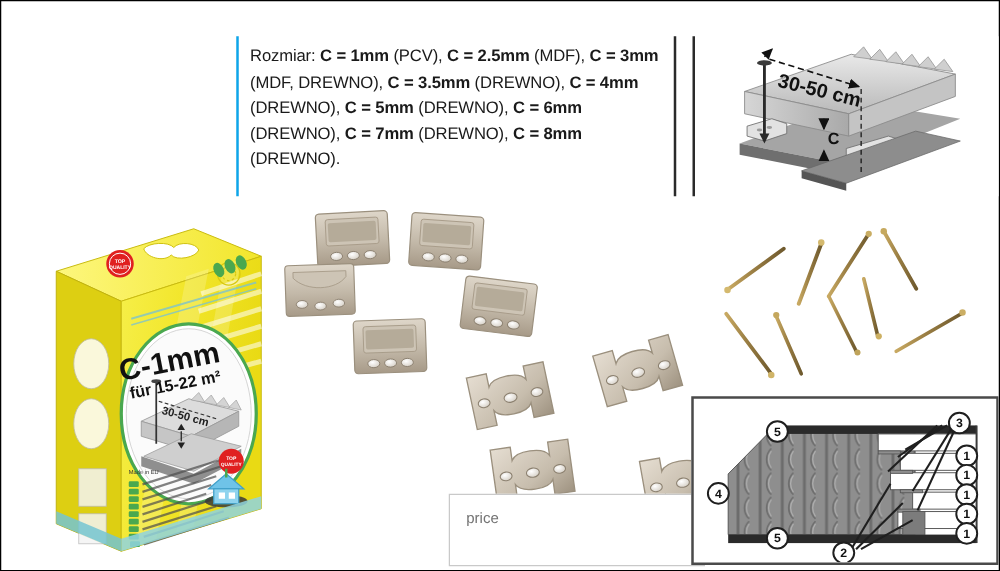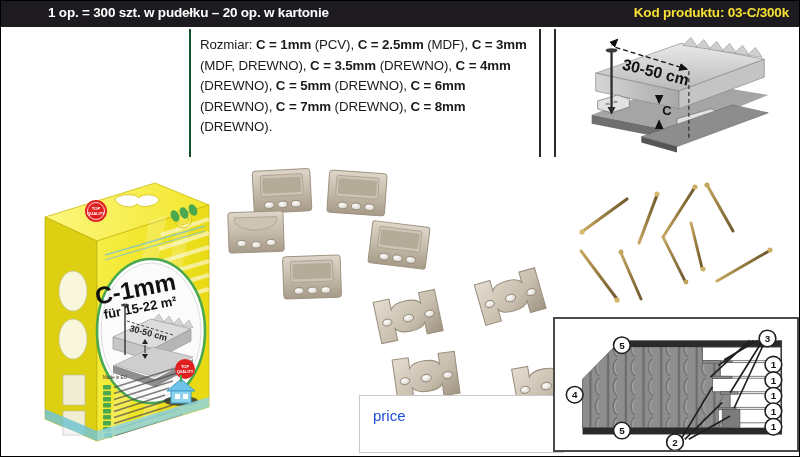--- a/index.html
+++ b/index.html
@@ -13,21 +13,21 @@
           background:#1d1a20;}
   .hdr-left{position:absolute;left:47px;top:4px;color:#ffffff;
             font-size:13.5px;font-weight:bold;letter-spacing:-0.2px;
             white-space:nowrap;}
   .hdr-right{position:absolute;right:12px;top:4px;color:#f5e033;
              font-size:13.5px;font-weight:bold;letter-spacing:-0.2px;
              white-space:nowrap;}
 
   
   .spec-panel{position:absolute;left:188px;top:28px;width:352px;height:128px;
-              border-left:2px solid #14532d;border-right:2px solid #2a2a2a;
+              border-left:2px solid #0ea5e9;border-right:2px solid #2a2a2a;
               background:#fff;box-sizing:border-box;}
   .spec-text{position:absolute;left:9px;top:6px;width:336px;
              font-size:13.3px;line-height:20.5px;color:#1a1a1a;
              letter-spacing:-0.1px;}
 
   
   .diag-top{position:absolute;left:553px;top:28px;width:245px;height:128px;
             border-left:2px solid #2a2a2a;background:#fff;box-sizing:border-box;
             overflow:hidden;}
 
@@ -36,39 +36,35 @@
 
   
   .clips{position:absolute;left:222px;top:160px;width:330px;height:245px;}
 
   
   .nails{position:absolute;left:566px;top:180px;width:232px;height:128px;}
 
   
   .pricebox{position:absolute;left:358px;top:394px;width:205px;height:58px;
             border:1px solid #c9c9c9;background:#fff;box-sizing:border-box;}
-  .price-label{position:absolute;left:13px;top:11px;color:#1d4ed8;
-               font-size:15px;}
+  .price-label{position:absolute;left:13px;top:11px;color:#737373;
+               font-size:12px;}
 
   
   .diag-bot{position:absolute;left:552px;top:316px;width:246px;height:135px;
             border:2px solid #4a4a4a;background:#fff;box-sizing:border-box;
             overflow:hidden;}
 
   .svgfull{display:block;width:100%;height:100%;}
 </style>
 </head>
 <body>
 
 <div class="page">
 
-  <div class="header">
-    <div class="hdr-left">1 op. = 300 szt. w pudełku – 20 op. w kartonie</div>
-    <div class="hdr-right">Kod produktu: 03-C/300k</div>
-  </div>
 
   <div class="spec-panel">
     <div class="spec-text">
       <span>Rozmiar:</span>
       <span style="font-weight:bold">C = 1mm</span>
       <span>(PCV)</span><span>,</span>
       <span style="font-weight:bold">C = 2.5mm</span>
       <span>(MDF)</span><span>,</span>
       <span style="font-weight:bold">C = 3mm</span>
       <span>(MDF, DREWNO)</span><span>,</span>

